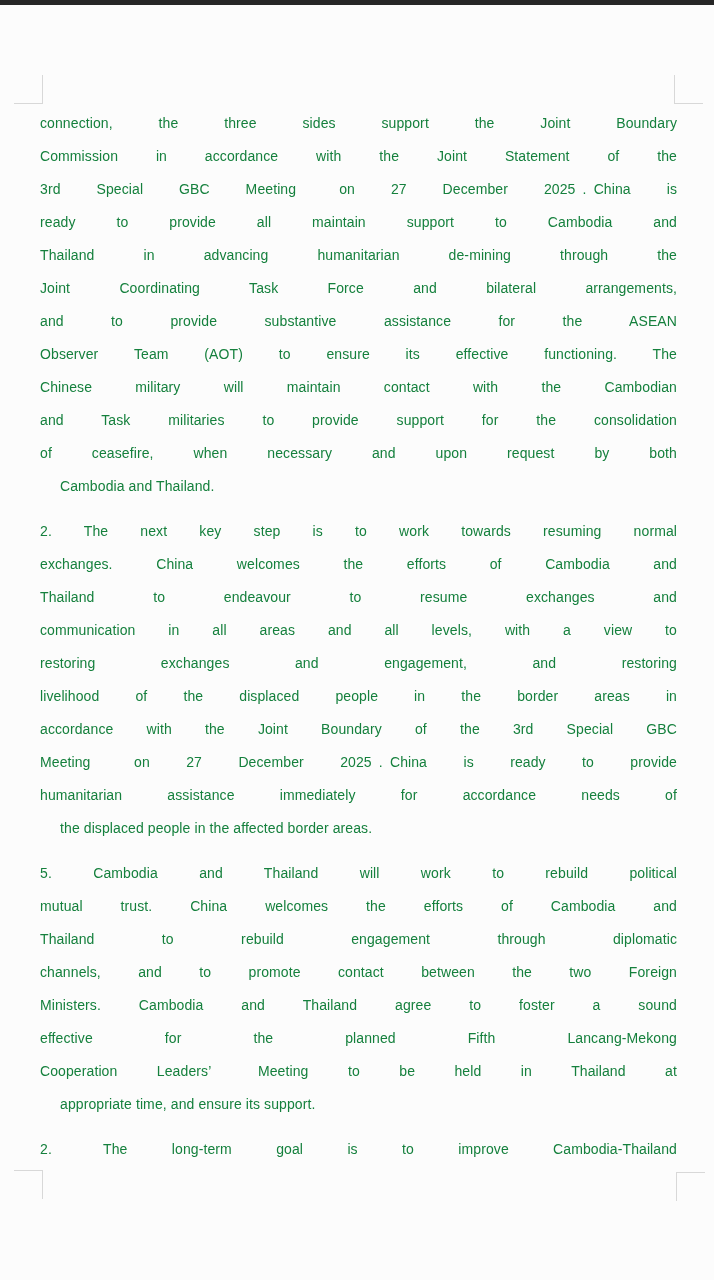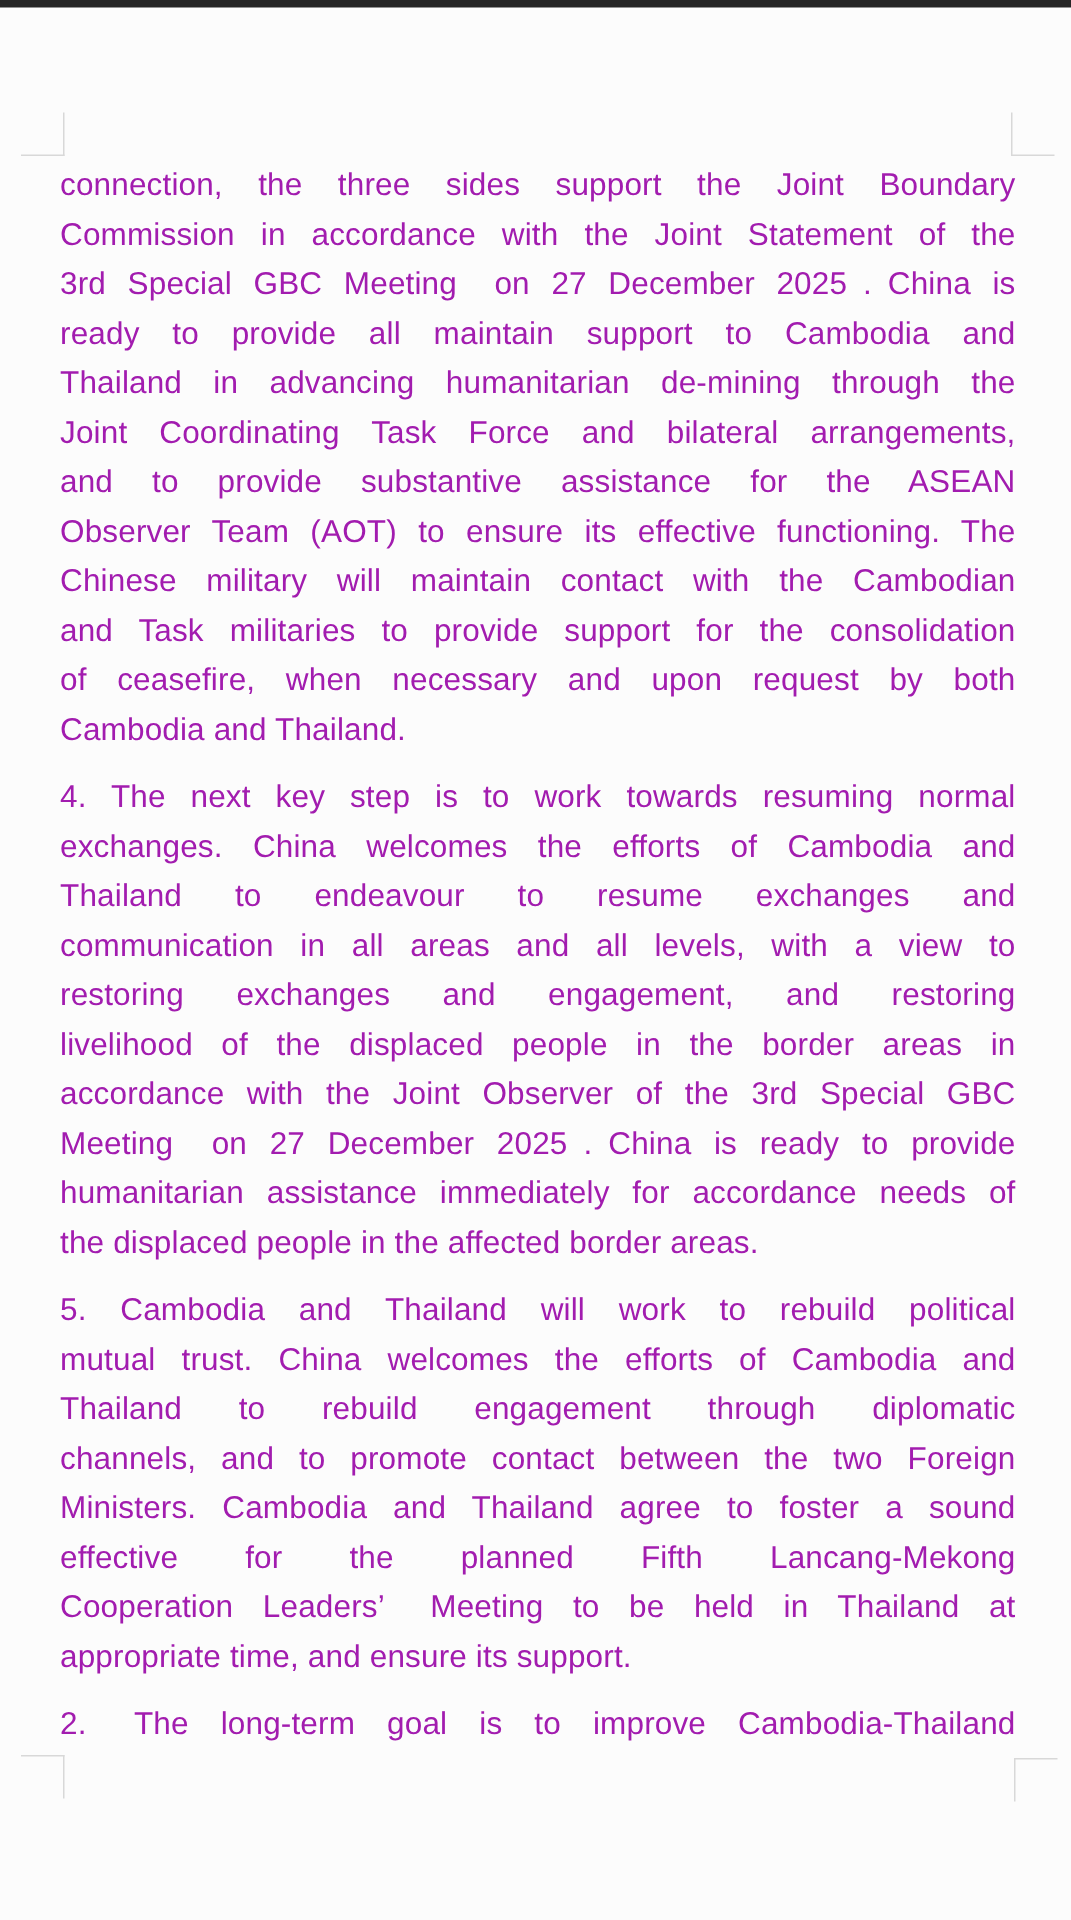--- a/index.html
+++ b/index.html
@@ -20,35 +20,36 @@
     left: 0;
     width: 714px;
     height: 5px;
     background: #262626;
   }
   .page-content {
     position: absolute;
     left: 40px;
     top: 107px;
     width: 637px;
-    color: #a21caf;
-    font-size: 21px;
+    color: #15803d;
+    font-size: 14px;
     line-height: 33px;
     letter-spacing: 0.1px;
   }
   .paragraph {
     margin: 0 0 12px 0;
   }
   .line {
     text-align: justify;
     text-align-last: justify;
     white-space: normal;
   }
   .line.last {
     text-align-last: left;
+    margin-left: 20px;
   }
   .corner-mark {
     position: absolute;
     width: 28px;
     height: 28px;
   }
   .corner-mark.tl {
     left: 14px; top: 75px;
     border-right: 1.5px solid #d8d8d8;
     border-bottom: 1.5px solid #d8d8d8;
@@ -90,27 +91,27 @@
     <div class="line">Joint Coordinating Task Force and bilateral arrangements,</div>
     <div class="line">and to provide substantive assistance for the ASEAN</div>
     <div class="line">Observer Team (AOT) to ensure its effective functioning. The</div>
     <div class="line">Chinese military will maintain contact with the Cambodian</div>
     <div class="line">and Task militaries to provide support for the consolidation</div>
     <div class="line">of ceasefire, when necessary and upon request by both</div>
     <div class="line last">Cambodia and Thailand.</div>
   </div>
 
   <div class="paragraph">
-    <div class="line">4. The next key step is to work towards resuming normal</div>
+    <div class="line">2. The next key step is to work towards resuming normal</div>
     <div class="line">exchanges. China welcomes the efforts of Cambodia and</div>
     <div class="line">Thailand to endeavour to resume exchanges and</div>
     <div class="line">communication in all areas and all levels, with a view to</div>
     <div class="line">restoring exchanges and engagement, and restoring</div>
     <div class="line">livelihood of the displaced people in the border areas in</div>
-    <div class="line">accordance with the Joint Observer of the 3rd Special GBC</div>
+    <div class="line">accordance with the Joint Boundary of the 3rd Special GBC</div>
     <div class="line">Meeting  on 27 December 2025 . China is ready to provide</div>
     <div class="line">humanitarian assistance immediately for accordance needs of</div>
     <div class="line last">the displaced people in the affected border areas.</div>
   </div>
 
   <div class="paragraph">
     <div class="line">5. Cambodia and Thailand will work to rebuild political</div>
     <div class="line">mutual trust. China welcomes the efforts of Cambodia and</div>
     <div class="line">Thailand to rebuild engagement through diplomatic</div>
     <div class="line">channels, and to promote contact between the two Foreign</div>

